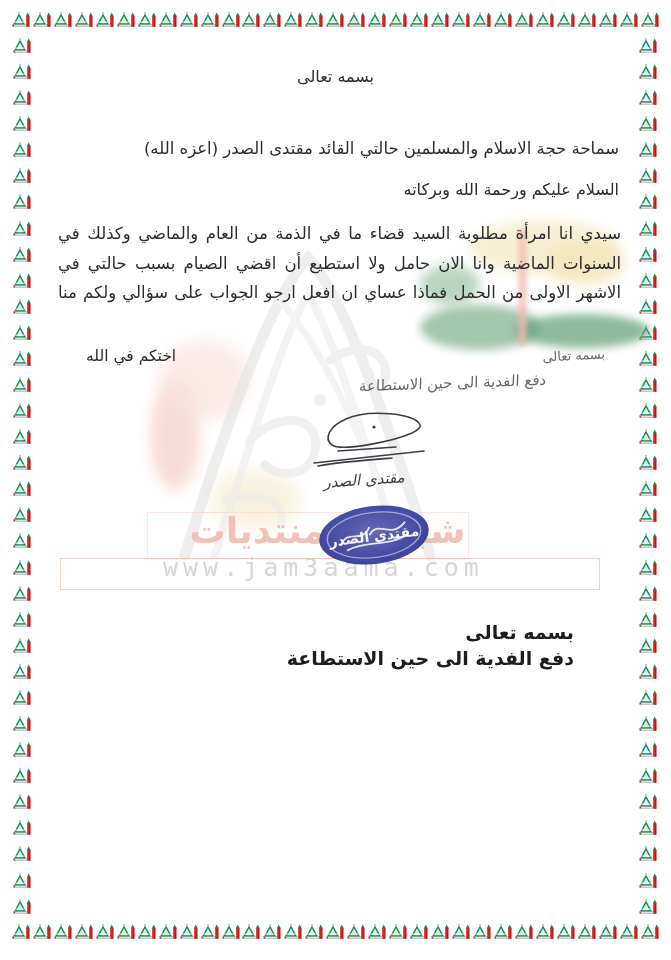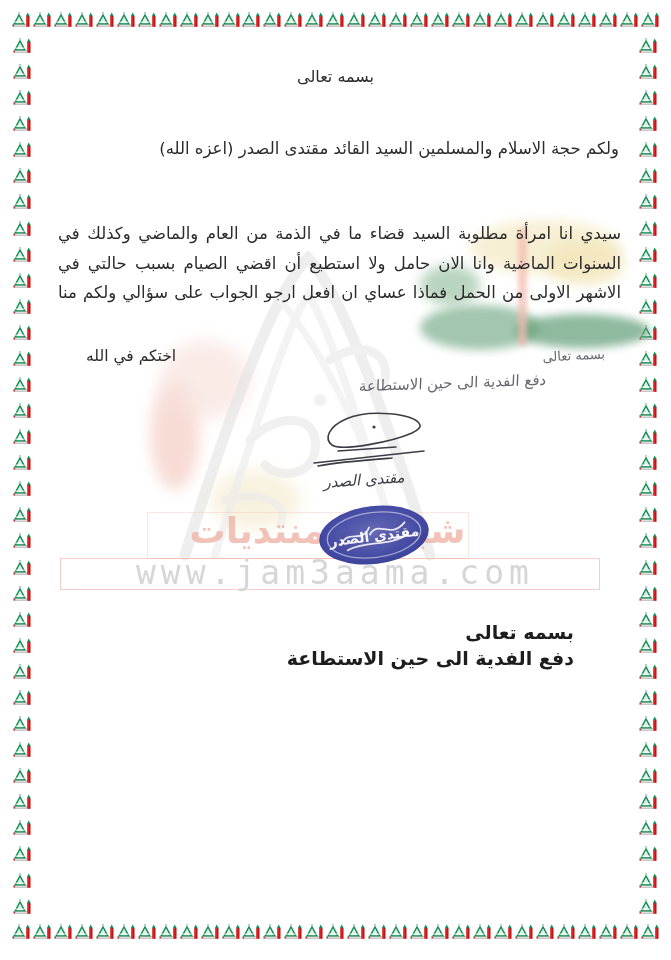--- a/index.html
+++ b/index.html
@@ -11,22 +11,22 @@
   .border-bottom{left:12px;top:924px;width:648px;}
   .border-col{position:absolute;display:flex;flex-direction:column;justify-content:space-between;}
   .border-left{left:13px;top:38px;height:880px;}
   .border-right{left:639px;top:38px;height:880px;}
   .bicon{display:block;width:19px;height:19px;line-height:0;}
   
   .blob{position:absolute;border-radius:50%;pointer-events:none;}
   .wm-logo{position:absolute;left:130px;top:240px;opacity:.6;pointer-events:none;}
   .wm-arabic{position:absolute;left:145px;top:510px;width:365px;text-align:center;direction:rtl;
              font-size:36px;font-weight:bold;color:#f0b4a8;opacity:.8;letter-spacing:4px;}
-  .wm-url{position:absolute;left:136px;top:553px;font-family:"DejaVu Sans Mono",monospace;
-          font-size:33px;letter-spacing:5px;color:#d6d6d6;}
+  .wm-url{position:absolute;left:163px;top:553px;font-family:"DejaVu Sans Mono",monospace;
+          font-size:25px;letter-spacing:5px;color:#d6d6d6;}
   .wm-box1{position:absolute;left:60px;top:558px;width:538px;height:30px;
            border:1px solid rgba(242,166,155,.55);}
   .wm-box2{position:absolute;left:147px;top:512px;width:320px;height:45px;
            border:1px solid rgba(246,200,192,.45);}
   
   .ar{direction:rtl;unicode-bidi:embed;}
   .basmala-top{position:absolute;left:0;top:67px;width:671px;text-align:center;font-size:16px;}
   .addressee{position:absolute;right:52px;top:139px;font-size:16.5px;}
   .greeting{position:absolute;right:52px;top:180px;font-size:16px;}
   .body-text{position:absolute;left:58px;right:50px;top:219px;font-size:16.5px;line-height:29.5px;}
@@ -1511,21 +1511,22 @@
     </g>
     <circle cx="190" cy="160" r="6" fill="#e8e8e8"></circle>
   </svg>
 
   <div class="wm-box2"></div>
   <div class="wm-box1"></div>
   <div class="wm-arabic ar">شبكة و منتديات</div>
   <div class="wm-url">www.jam3aama.com</div>
 
   <div class="basmala-top ar">بسمه تعالى</div>
-  <div class="addressee ar">ولكم حجة الاسلام والمسلمين السيد القائد مقتدى الصدر (اعزه الله)</div>
+  <div class="addressee ar">سماحة حجة الاسلام والمسلمين حالتي القائد مقتدى الصدر (اعزه الله)</div>
+  <div class="greeting ar">السلام عليكم ورحمة الله وبركاته</div>
 
   <div class="body-text ar">
     <div class="body-line just">سيدي انا امرأة مطلوبة السيد قضاء ما في الذمة من العام والماضي وكذلك في</div>
     <div class="body-line just">السنوات الماضية وانا الان حامل ولا استطيع أن اقضي الصيام بسبب حالتي في</div>
     <div class="body-line just">الاشهر الاولى من الحمل فماذا عساي ان افعل ارجو الجواب على سؤالي ولكم منا</div>
   </div>
 
   <div class="closing ar">اختكم في الله</div>
 
   <div class="hw hw1 ar">بسمه تعالى</div>

